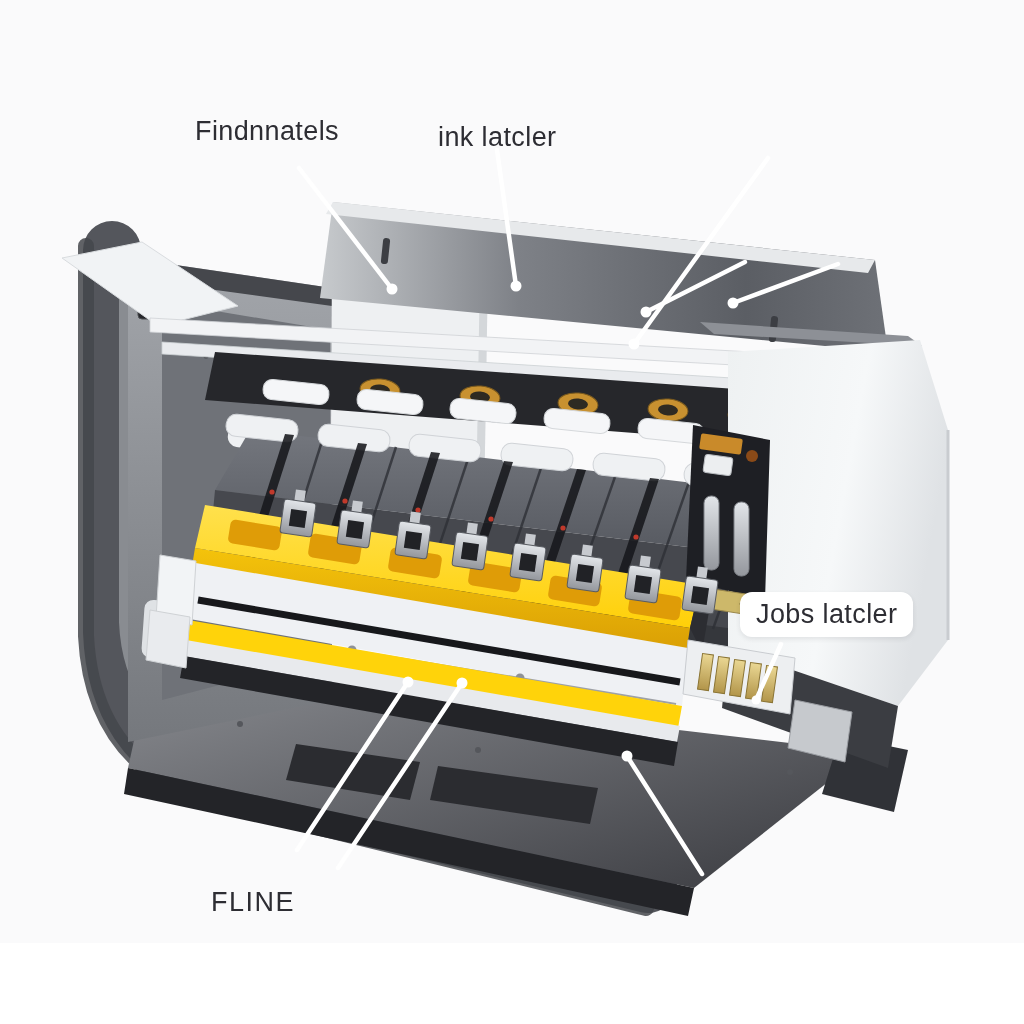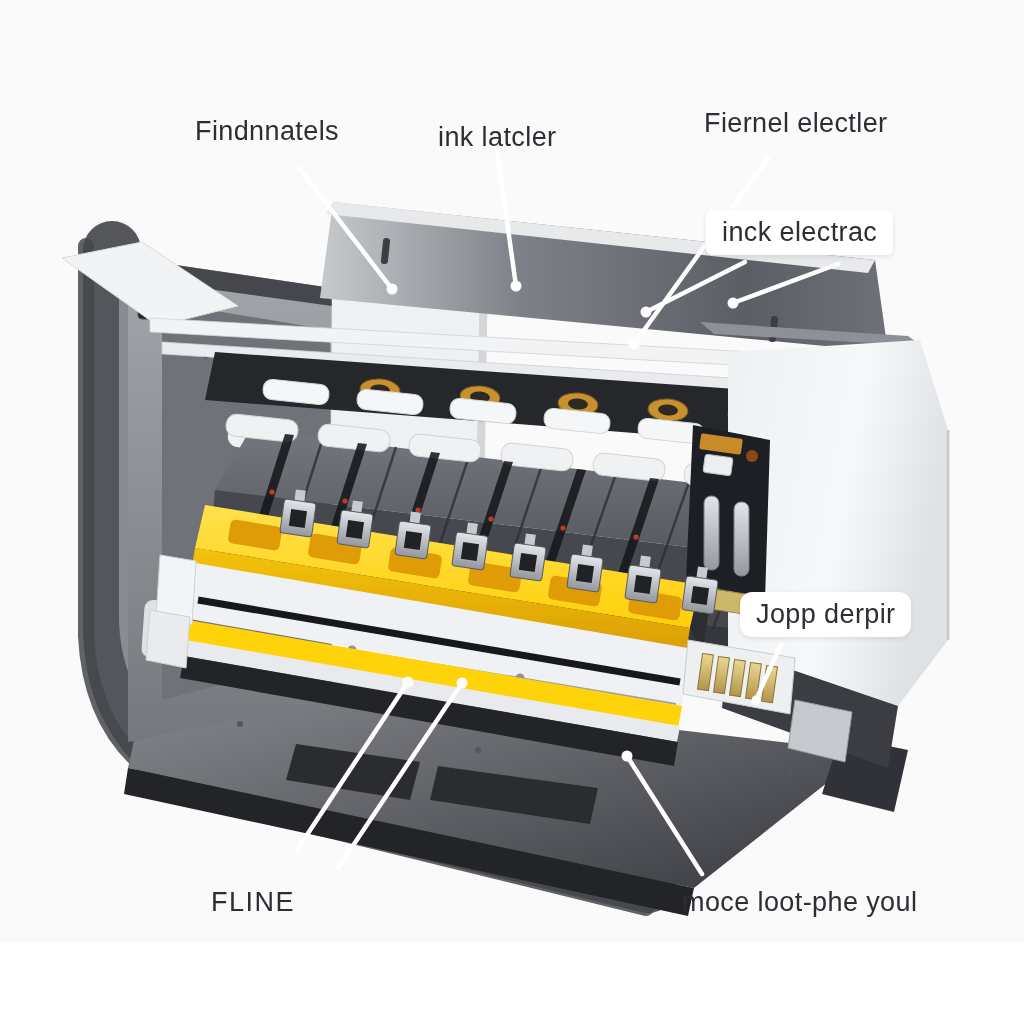--- a/index.html
+++ b/index.html
@@ -339,24 +339,21 @@
         <circle cx="462" cy="683" r="5.5" stroke="none"></circle>
     <line x1="627" y1="756" x2="702" y2="874"></line>
         <circle cx="627" cy="756" r="5.5" stroke="none"></circle>
   </g>
 </svg>
 
 <div class="label" style="left:195px;top:118px;">Findnnatels</div>
 
 <div class="label" style="left:438px;top:102px;margin-top:22px;">ink latcler</div>
 
-<div class="label" style="left:704px;top:110px;">Fiernel electler</div>
-
-<div class="label card" style="left:706px;top:210px;">inck electrac</div>
-
-
-<div class="label card round" style="left:740px;top:592px;">Jopp derpir</div>
+
+
+
+<div class="label card round" style="left:740px;top:592px;">Jobs latcler</div>
 
 <div class="label caps" style="left:211px;top:889px;">FLINE</div>
 
-<div class="label" style="left:682px;top:889px;">moce loot-phe youl</div>
 
 </div>
 
 </body></html>

